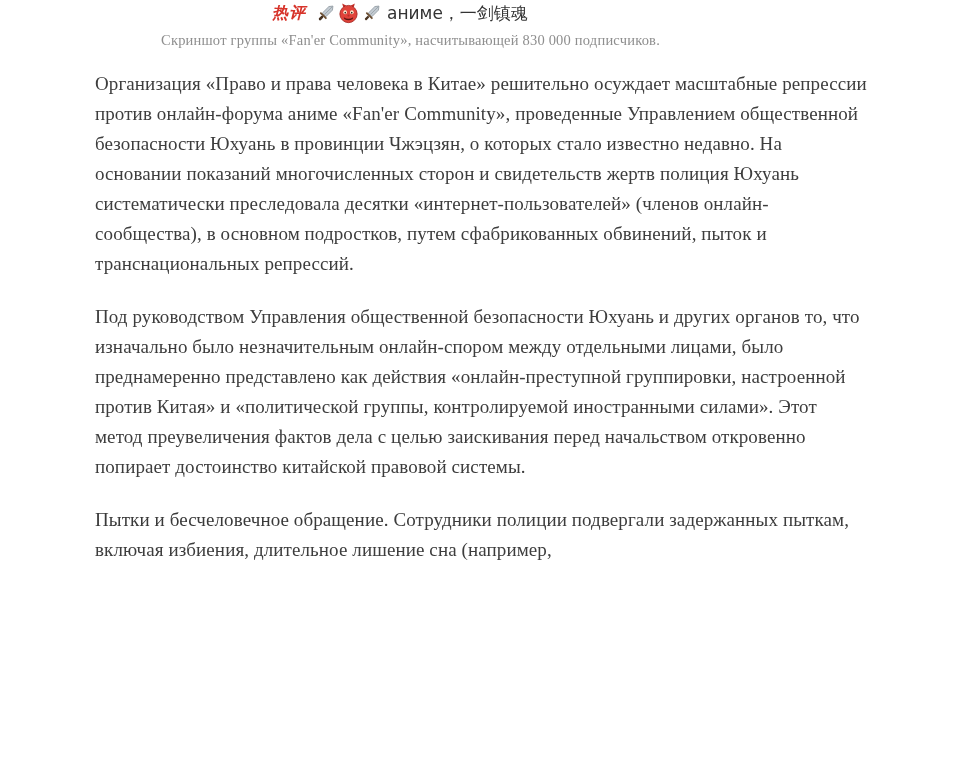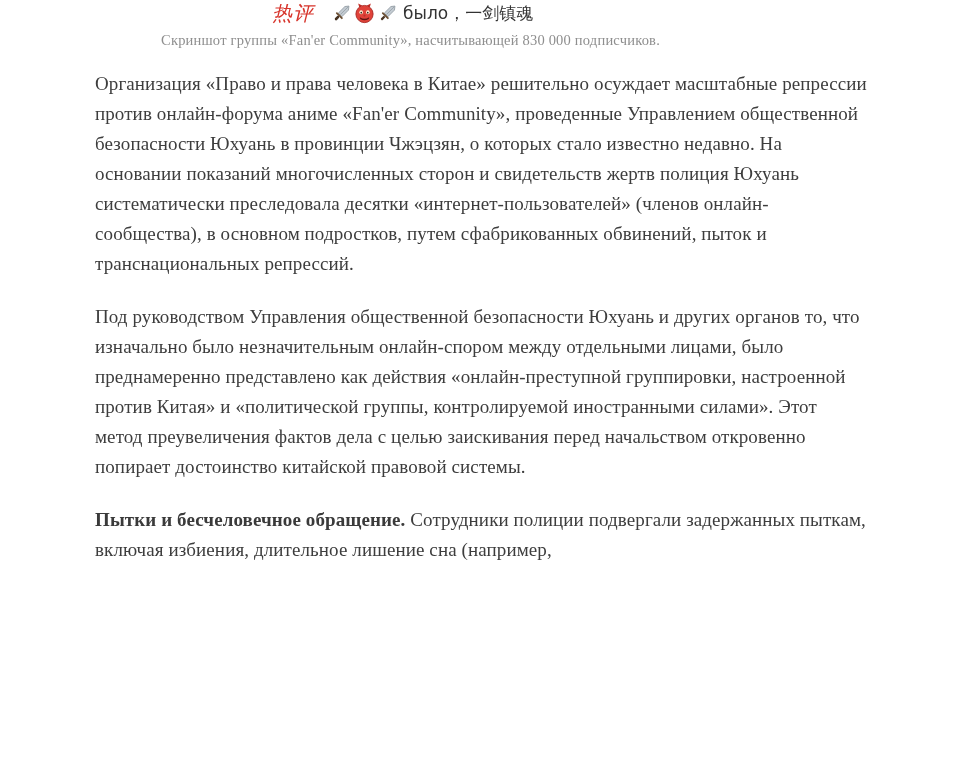--- a/index.html
+++ b/index.html
@@ -20,26 +20,26 @@
     position: absolute;
     top: 0;
     left: 272px;
     height: 26px;
     display: flex;
     align-items: center;
     white-space: nowrap;
   }
   .hot-badge {
     font-family: "DejaVu Sans", sans-serif;
-    font-weight: normal;
+    font-weight: bold;
     font-style: italic;
-    font-size: 20px;
+    font-size: 16px;
     color: #d7342b;
     letter-spacing: 1px;
-    margin-right: 16px;
+    margin-right: 8px;
   }
   .strip-icon {
     display: inline-flex;
     align-items: center;
     justify-content: center;
     width: 21px;
     height: 21px;
     margin: 0 1px;
   }
   .strip-quote {
@@ -69,21 +69,21 @@
     width: 772px;
     color: #3d3d3d;
   }
   .article p {
     margin: 0 0 23px 0;
     font-size: 19px;
     line-height: 30px;
     letter-spacing: 0.1px;
   }
   .article p strong {
-    font-weight: bold;
+    font-weight: normal;
     color: #3a3a3a;
     margin-top: 36px;
   }
 </style>
 </head>
 <body>
 
 <div class="figure-strip">
   <span class="hot-badge" style="color: rgb(215, 52, 43);">热评</span>
 
@@ -117,21 +117,21 @@
     <svg width="21" height="21" viewBox="0 0 20 20">
       <g transform="rotate(45 10 10)">
         <polygon points="10,0 12.4,3 12.4,12 7.6,12 7.6,3" fill="#c3cbd2" stroke="#8a949c" stroke-width="0.7"></polygon>
         <line x1="10" y1="1" x2="10" y2="11.5" stroke="#9aa4ab" stroke-width="0.8"></line>
         <rect x="5.8" y="12" width="8.4" height="1.8" rx="0.8" fill="#6e5135"></rect>
         <rect x="8.9" y="13.8" width="2.2" height="4.6" rx="0.9" fill="#4a3422"></rect>
       </g>
     </svg>
   </span>
 
-  <span class="strip-quote">было，一剑镇魂</span>
+  <span class="strip-quote">аниме，一剑镇魂</span>
 </div>
 
 <div class="figure-caption">Скриншот группы «Fan'er Community», насчитывающей 830 000 подписчиков.</div>
 
 <div class="article" style="color: rgb(61, 61, 61);">
     <p>Организация «Право и права человека в Китае» решительно осуждает масштабные репрессии против онлайн-форума аниме «Fan'er Community», проведенные Управлением общественной безопасности Юхуань в провинции Чжэцзян, о которых стало известно недавно. На основании показаний многочисленных сторон и свидетельств жертв полиция Юхуань систематически преследовала десятки «интернет-пользователей» (членов онлайн-сообщества), в основном подростков, путем сфабрикованных обвинений, пыток и транснациональных репрессий.</p>
     <p>Под руководством Управления общественной безопасности Юхуань и других органов то, что изначально было незначительным онлайн-спором между отдельными лицами, было преднамеренно представлено как действия «онлайн-преступной группировки, настроенной против Китая» и «политической группы, контролируемой иностранными силами». Этот метод преувеличения фактов дела с целью заискивания перед начальством откровенно попирает достоинство китайской правовой системы.</p>
     <p><strong>Пытки и бесчеловечное обращение. </strong>Сотрудники полиции подвергали задержанных пыткам, включая избиения, длительное лишение сна (например,</p>
   </div>
 

